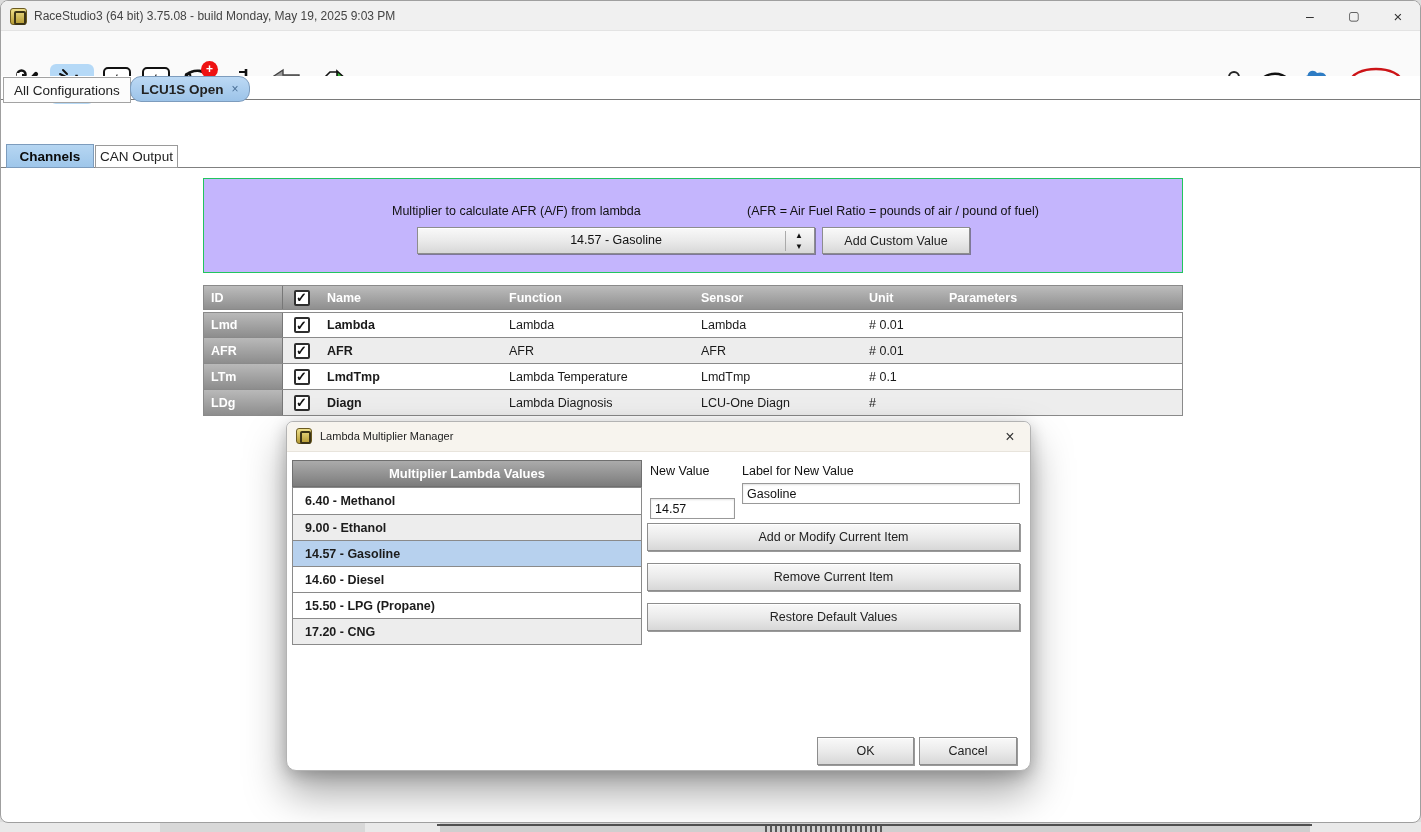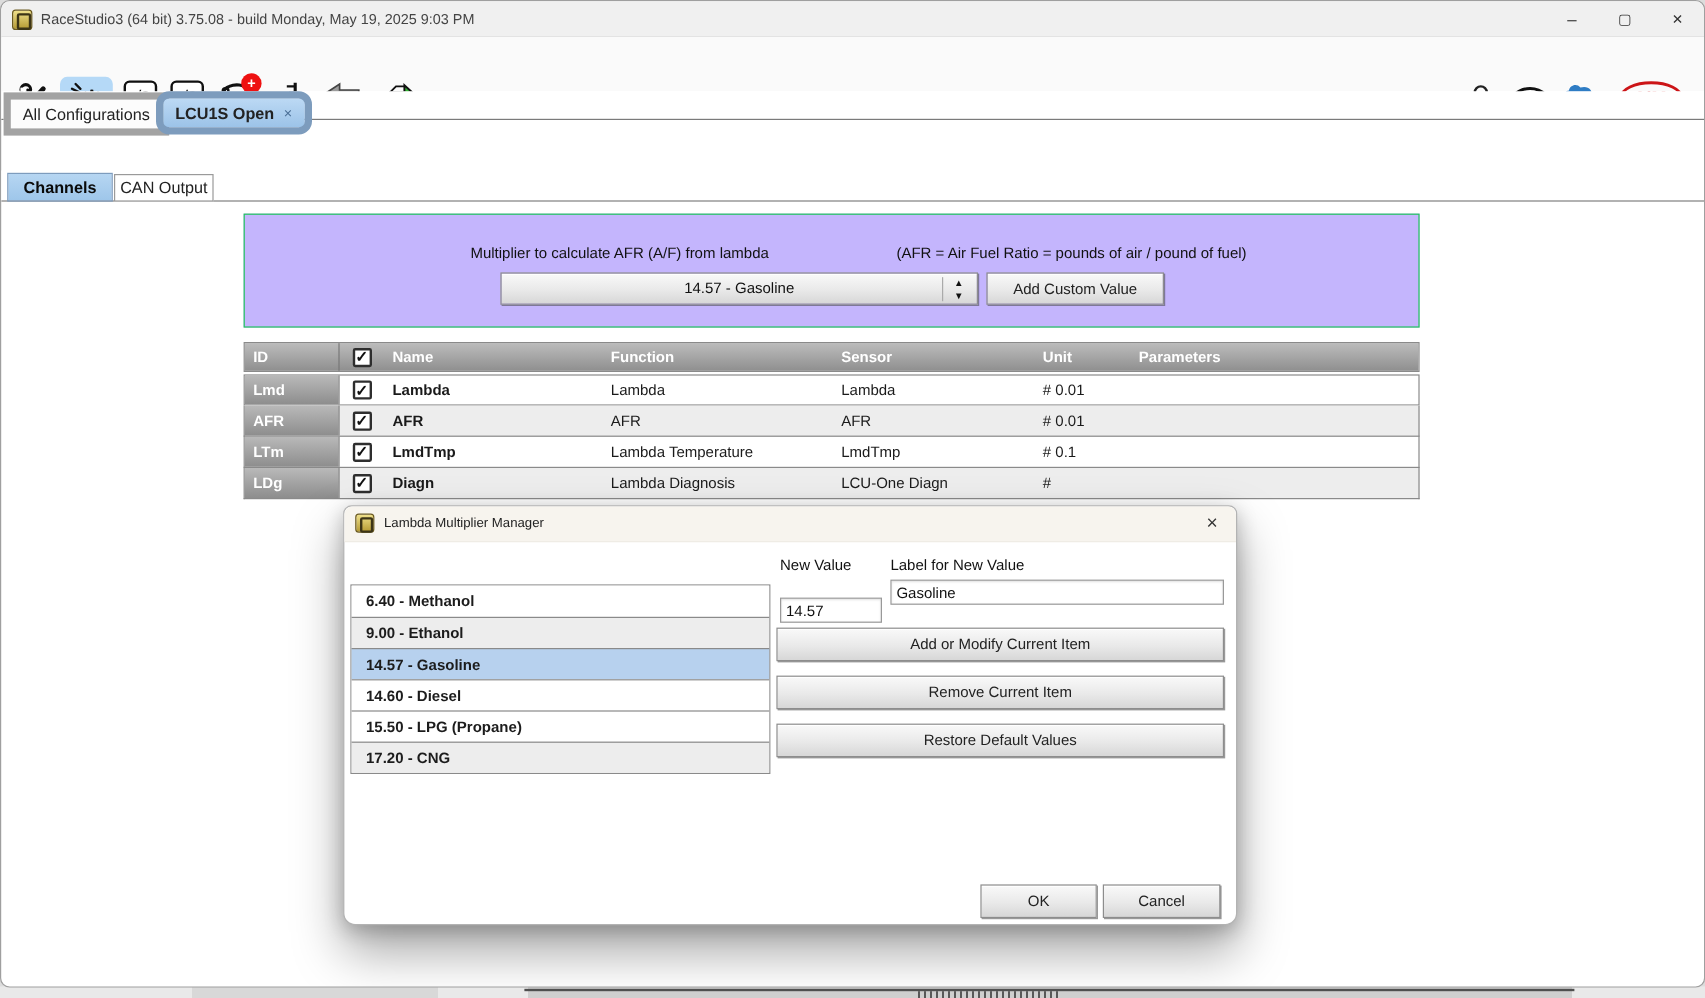--- a/index.html
+++ b/index.html
@@ -35,21 +35,21 @@
   .tb-sel { position:absolute; left:49px; top:33px; width:44px; height:40px; background:#b5d9f7; border-radius:6px; }
   .sqrtbox { width:28px; height:26px; border:2px solid #111; border-radius:5px; background:#fff;
     display:flex; align-items:center; justify-content:center; font-size:13px; font-weight:bold; font-style:italic; color:#111; }
   .aim-devices { position:absolute; left:362px; top:45px; font-size:13.5px; color:#111; }
   .badge-red { position:absolute; left:19px; top:-7px; width:17px; height:17px; border-radius:50%;
     background:#ee1111; color:#fff; font-size:12px; font-weight:bold; text-align:center; line-height:16px; }
 
   
   .cfgtabs { position:absolute; left:0; top:75px; width:100%; height:24px; border-bottom:1px solid #7a7a7a; background:#fff; }
   .cfgtab { position:absolute; top:1px; height:22px; display:flex; align-items:center; padding:12px 10px;
-    font-size:13.5px; border:6px solid #a3a3a3; background:#fcfcfc; color:#222; }
+    font-size:13.5px; border:1px solid #a3a3a3; background:#fcfcfc; color:#222; }
   .cfgtab.active { background:linear-gradient(#bcd9f4,#9cc3e8); font-weight:bold; border-color:#7d9cbd;border-radius:11px; }
   .tabclose { margin-left:8px; font-size:12px; color:#4a6f96; font-weight:normal; }
 
   
   .actionbar { position:absolute; left:0; top:99px; width:100%; height:42px; background:#fff; }
   .btn3d { background:linear-gradient(#f9f9f9 0%,#e9e9e9 55%,#d7d7d7 100%);
     border:1px solid #8d8d8d; box-shadow:1px 1px 0 rgba(70,70,70,.55), inset 0 1px 0 #fff;
     display:flex; align-items:center; justify-content:center; font-size:12.5px; color:#222; cursor:default; }
   .act-btn { position:absolute; top:8px; height:30px; width:98px; }
   .radio { border-radius:50%; background:#fff; border:3px solid #111; position:absolute; }
@@ -322,20 +322,21 @@
       </div>
     </div>
 
     <div class="dialog">
       <div class="dlg-title">
         <div class="dlg-icon"></div>
         <div class="dlg-title-text">Lambda Multiplier Manager</div>
         <div class="dlg-close">×</div>
       </div>
 
+      <div class="listhead">Multiplier Lambda Values</div>
 
       <div class="mlist">
         <div class="mitem">6.40 - Methanol</div>
         <div class="mitem alt">9.00 - Ethanol</div>
         <div class="mitem selected">14.57 - Gasoline</div>
         <div class="mitem">14.60 - Diesel</div>
         <div class="mitem">15.50 - LPG (Propane)</div>
         <div class="mitem alt">17.20 - CNG</div>
       </div>
 

